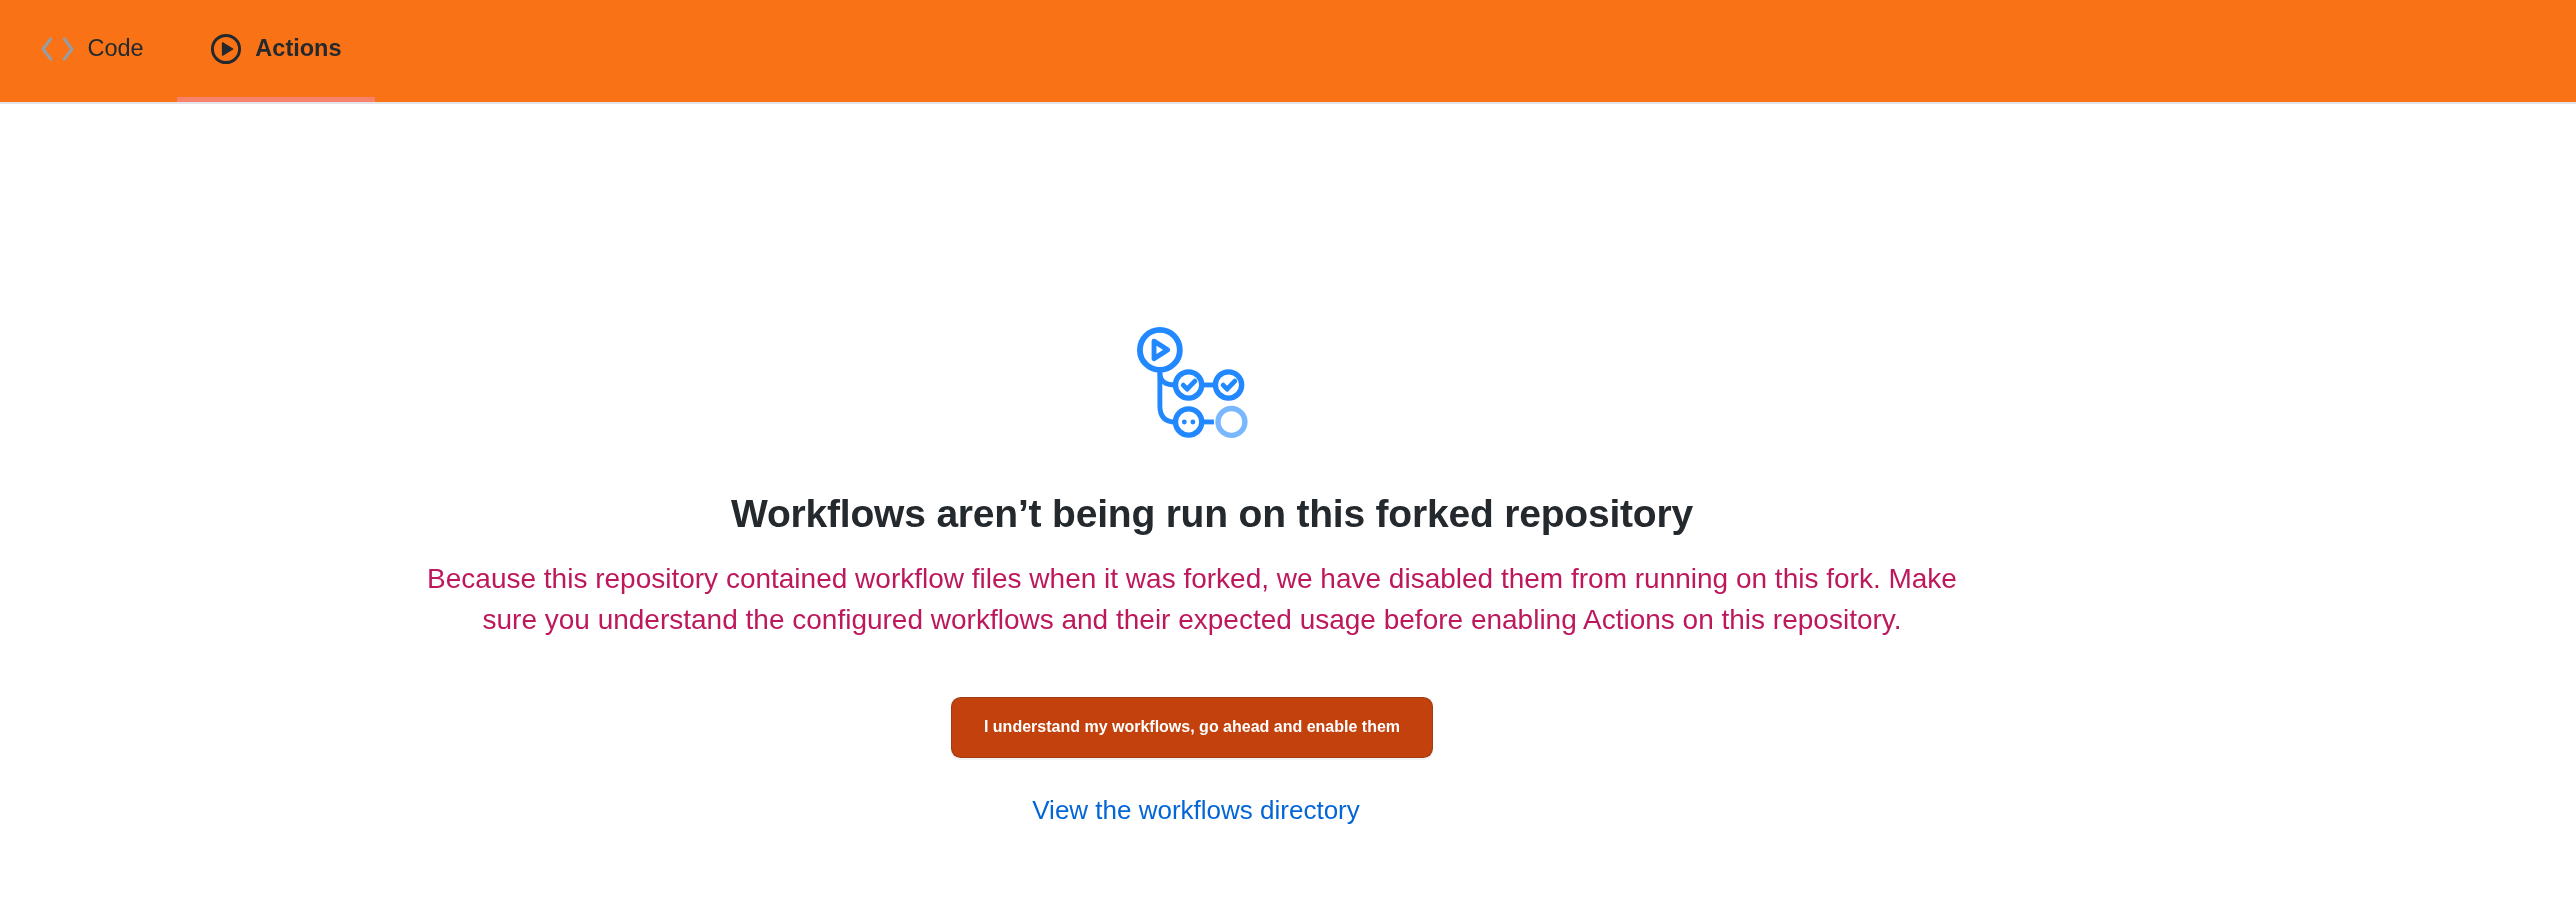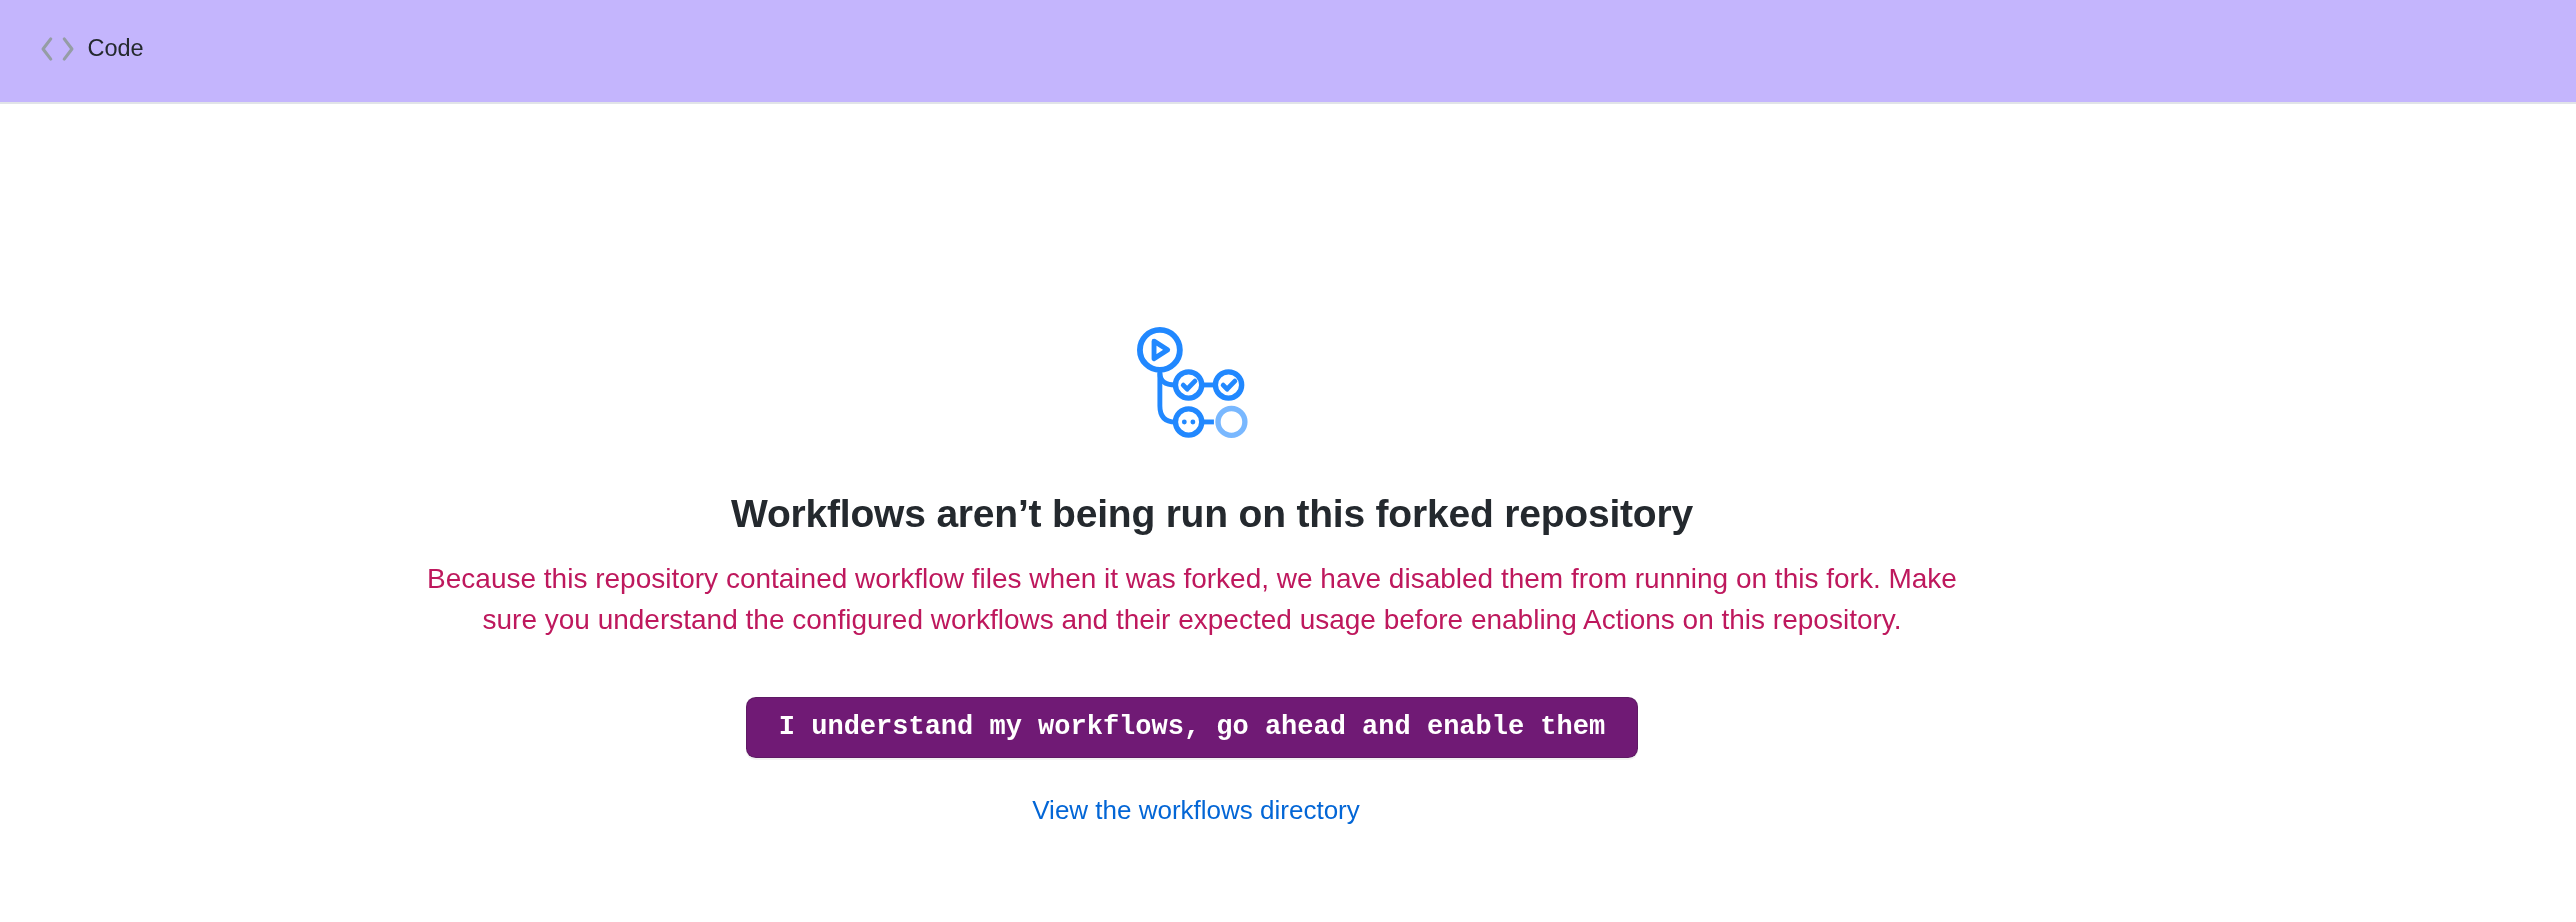--- a/index.html
+++ b/index.html
@@ -8,21 +8,21 @@
     background: #ffffff;
     font-family: "Liberation Sans", sans-serif;
     overflow: hidden;
     -webkit-font-smoothing: antialiased;
   }
 
   
   .tabbar {
     width: 100%;
     height: 104px;
-    background: #c4b5fd;
+    background: #f97316;
     border-bottom: 2px solid #e1e4e8;
     display: flex;
     align-items: stretch;
     padding-left: 7.8px;
   }
   .tab {
     display: flex;
     align-items: center;
     padding: 0 33px;
     height: 102px;
@@ -67,26 +67,26 @@
     margin: 21.5px auto 0;
     max-width: 1578px;
     font-size: 28px;
     line-height: 41px;
     color: #be185d;
   }
   .enable-btn {
     margin-top: 57px;
     display: inline-block;
     padding: 14.7px 32px;
-    font-family: Liberation Mono, monospace;
-    font-size: 27px;
+    font-family: Liberation Sans, sans-serif;
+    font-size: 16px;
     font-weight: 700;
     line-height: 30px;
     color: #ffffff;
-    background: #701a75;
+    background: #c2410c;
     border: 1px solid rgba(27, 31, 35, 0.2);
     border-radius: 9.8px;
     box-shadow: 0 2px 0 rgba(27, 31, 35, 0.06);
     cursor: pointer;
     white-space: nowrap;
   }
   .bs-link-row { margin-top: 37px; padding-left: 8px; }
   .bs-link {
     font-size: 26px;
     color: #0366d6;
@@ -104,20 +104,29 @@
       <span class="ticon">
         <svg width="33" height="26" viewBox="0 0 34 27" fill="none">
           <path d="M10 3 L2 13.5 L10 24" stroke="currentColor" stroke-width="3.2" stroke-linecap="round" stroke-linejoin="round"></path>
           <path d="M24 3 L32 13.5 L24 24" stroke="currentColor" stroke-width="3.2" stroke-linecap="round" stroke-linejoin="round"></path>
         </svg>
       </span>
       <span>Code</span>
     </a>
 
 
+    <a class="tab selected">
+      <span class="ticon">
+        <svg width="32" height="32" viewBox="0 0 33 33" fill="none">
+          <circle cx="16.5" cy="16.5" r="14" stroke="currentColor" stroke-width="3"></circle>
+          <path d="M13 10.2 L23.4 16.5 L13 22.8 Z" fill="currentColor" stroke="currentColor" stroke-width="1.5" stroke-linejoin="round"></path>
+        </svg>
+      </span>
+      <span>Actions</span>
+    </a>
 
 
 
   </nav>
 </header>
 
 <main class="main">
   <div class="blankslate">
 
     <span class="workflow-art">

